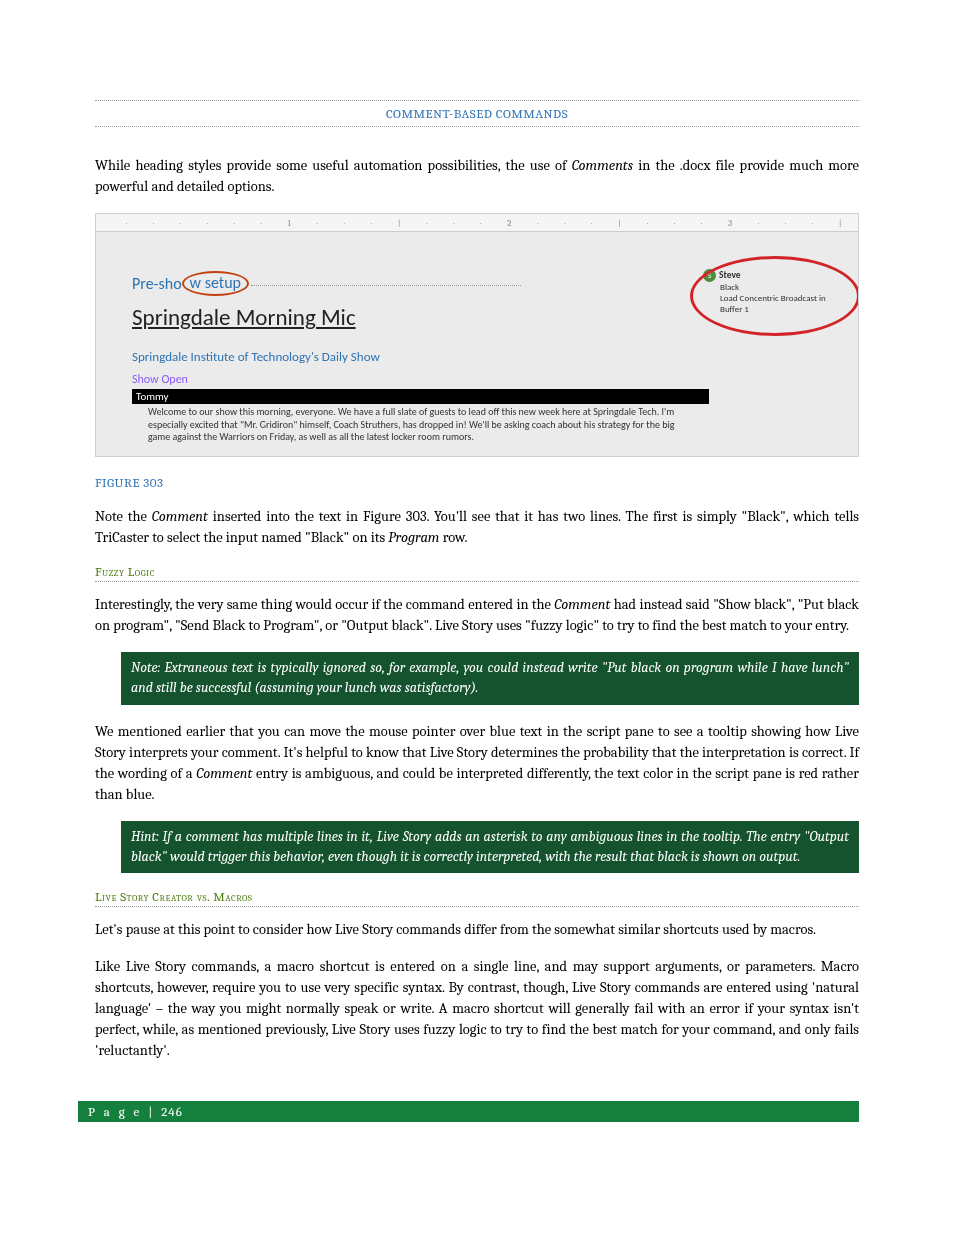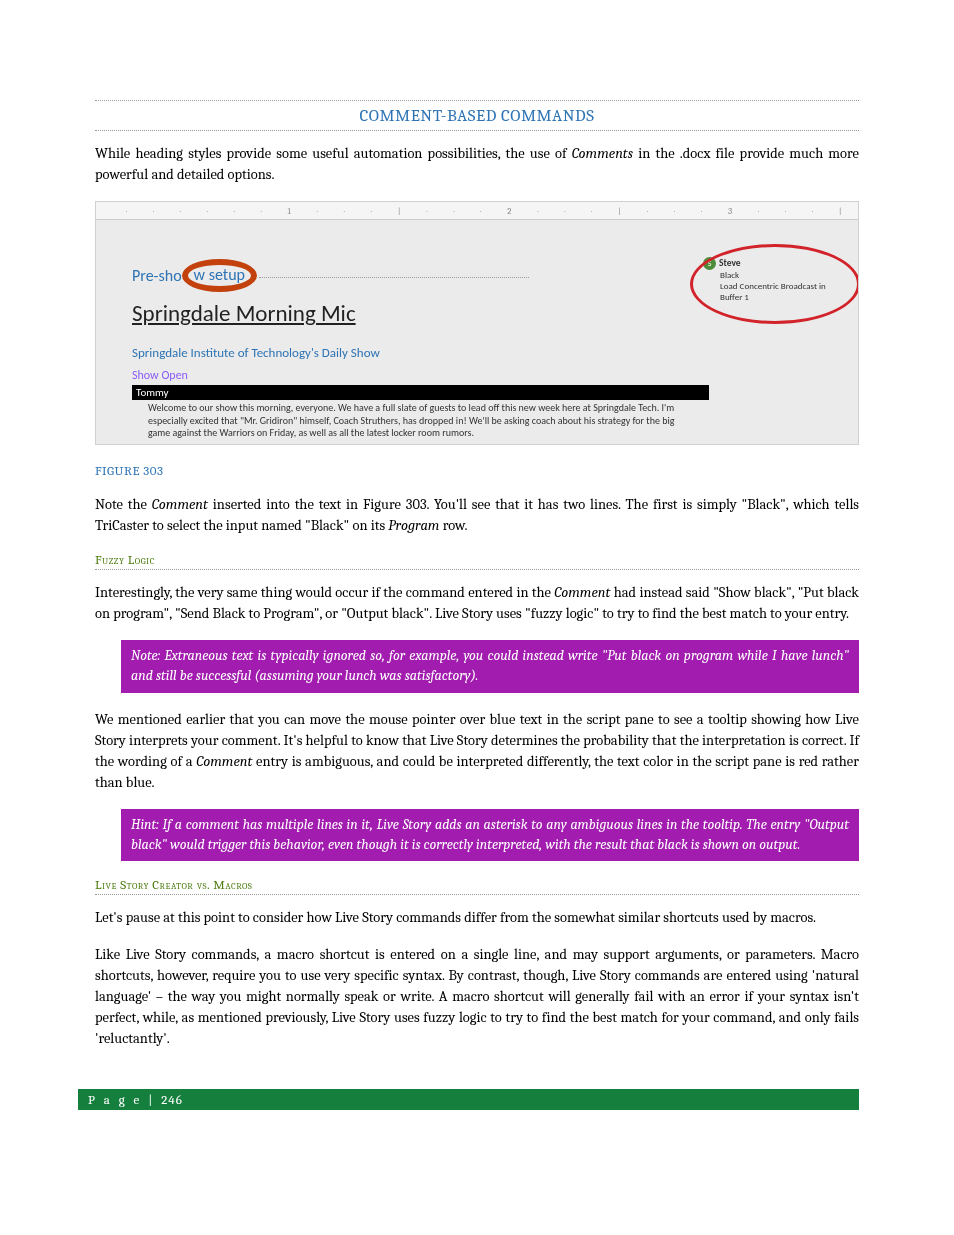--- a/index.html
+++ b/index.html
@@ -10,28 +10,28 @@
     margin: 0 auto;
     padding: 40px 0 60px 0;
     color: #000;
   }
   .page-content {
     padding: 0 95px;
   }
   .section-heading {
     text-align: center;
     color: #2E74B5;
-    font-size: 17px;
+    font-size: 13px;
     letter-spacing: 0.5px;
     font-weight: 400;
     border-top: 1px dotted #999;
     border-bottom: 1px dotted #999;
     padding: 5px 0;
     margin-top: 60px;
-    margin-bottom: 12px;
+    margin-bottom: 28px;
   }
   .body-text {
     font-size: 14.5px;
     line-height: 1.45;
     text-align: justify;
     margin-bottom: 16px;
   }
   .body-text .italic { font-style: italic; }
   .figure-img {
     border: 1px solid #d0d0d0;
@@ -57,21 +57,21 @@
     position: relative;
     padding: 40px 0 0 36px;
     height: 226px;
   }
   .preshow {
     color: #2E74B5;
     font-size: 16px;
     font-family: Calibri, Arial, sans-serif;
   }
   .setup-circle {
-    border: 6px solid #c2410c;
+    border: 2px solid #c2410c;
     border-radius: 50%;
     padding: 0 6px 2px 6px;
     display: inline-block;
     position: relative;
     top: -1px;
   }
   .dotted-leader {
     border-bottom: 1px dotted #999;
     display: inline-block;
     width: 270px;
@@ -158,21 +158,21 @@
   .sub-heading {
     color: #4d7c0f;
     font-size: 13px;
     font-variant: small-caps;
     letter-spacing: 0.5px;
     border-bottom: 1px dotted #999;
     padding-bottom: 2px;
     margin: 10px 0 12px 0;
   }
   .note-box {
-    background: #a21caf;
+    background: #14532d;
     color: #fff;
     font-style: italic;
     font-size: 14px;
     padding: 6px 10px;
     margin: 0 0 16px 26px;
     line-height: 1.45;
     text-align: justify;
   }
   .page-footer {
     background: #15803d;

